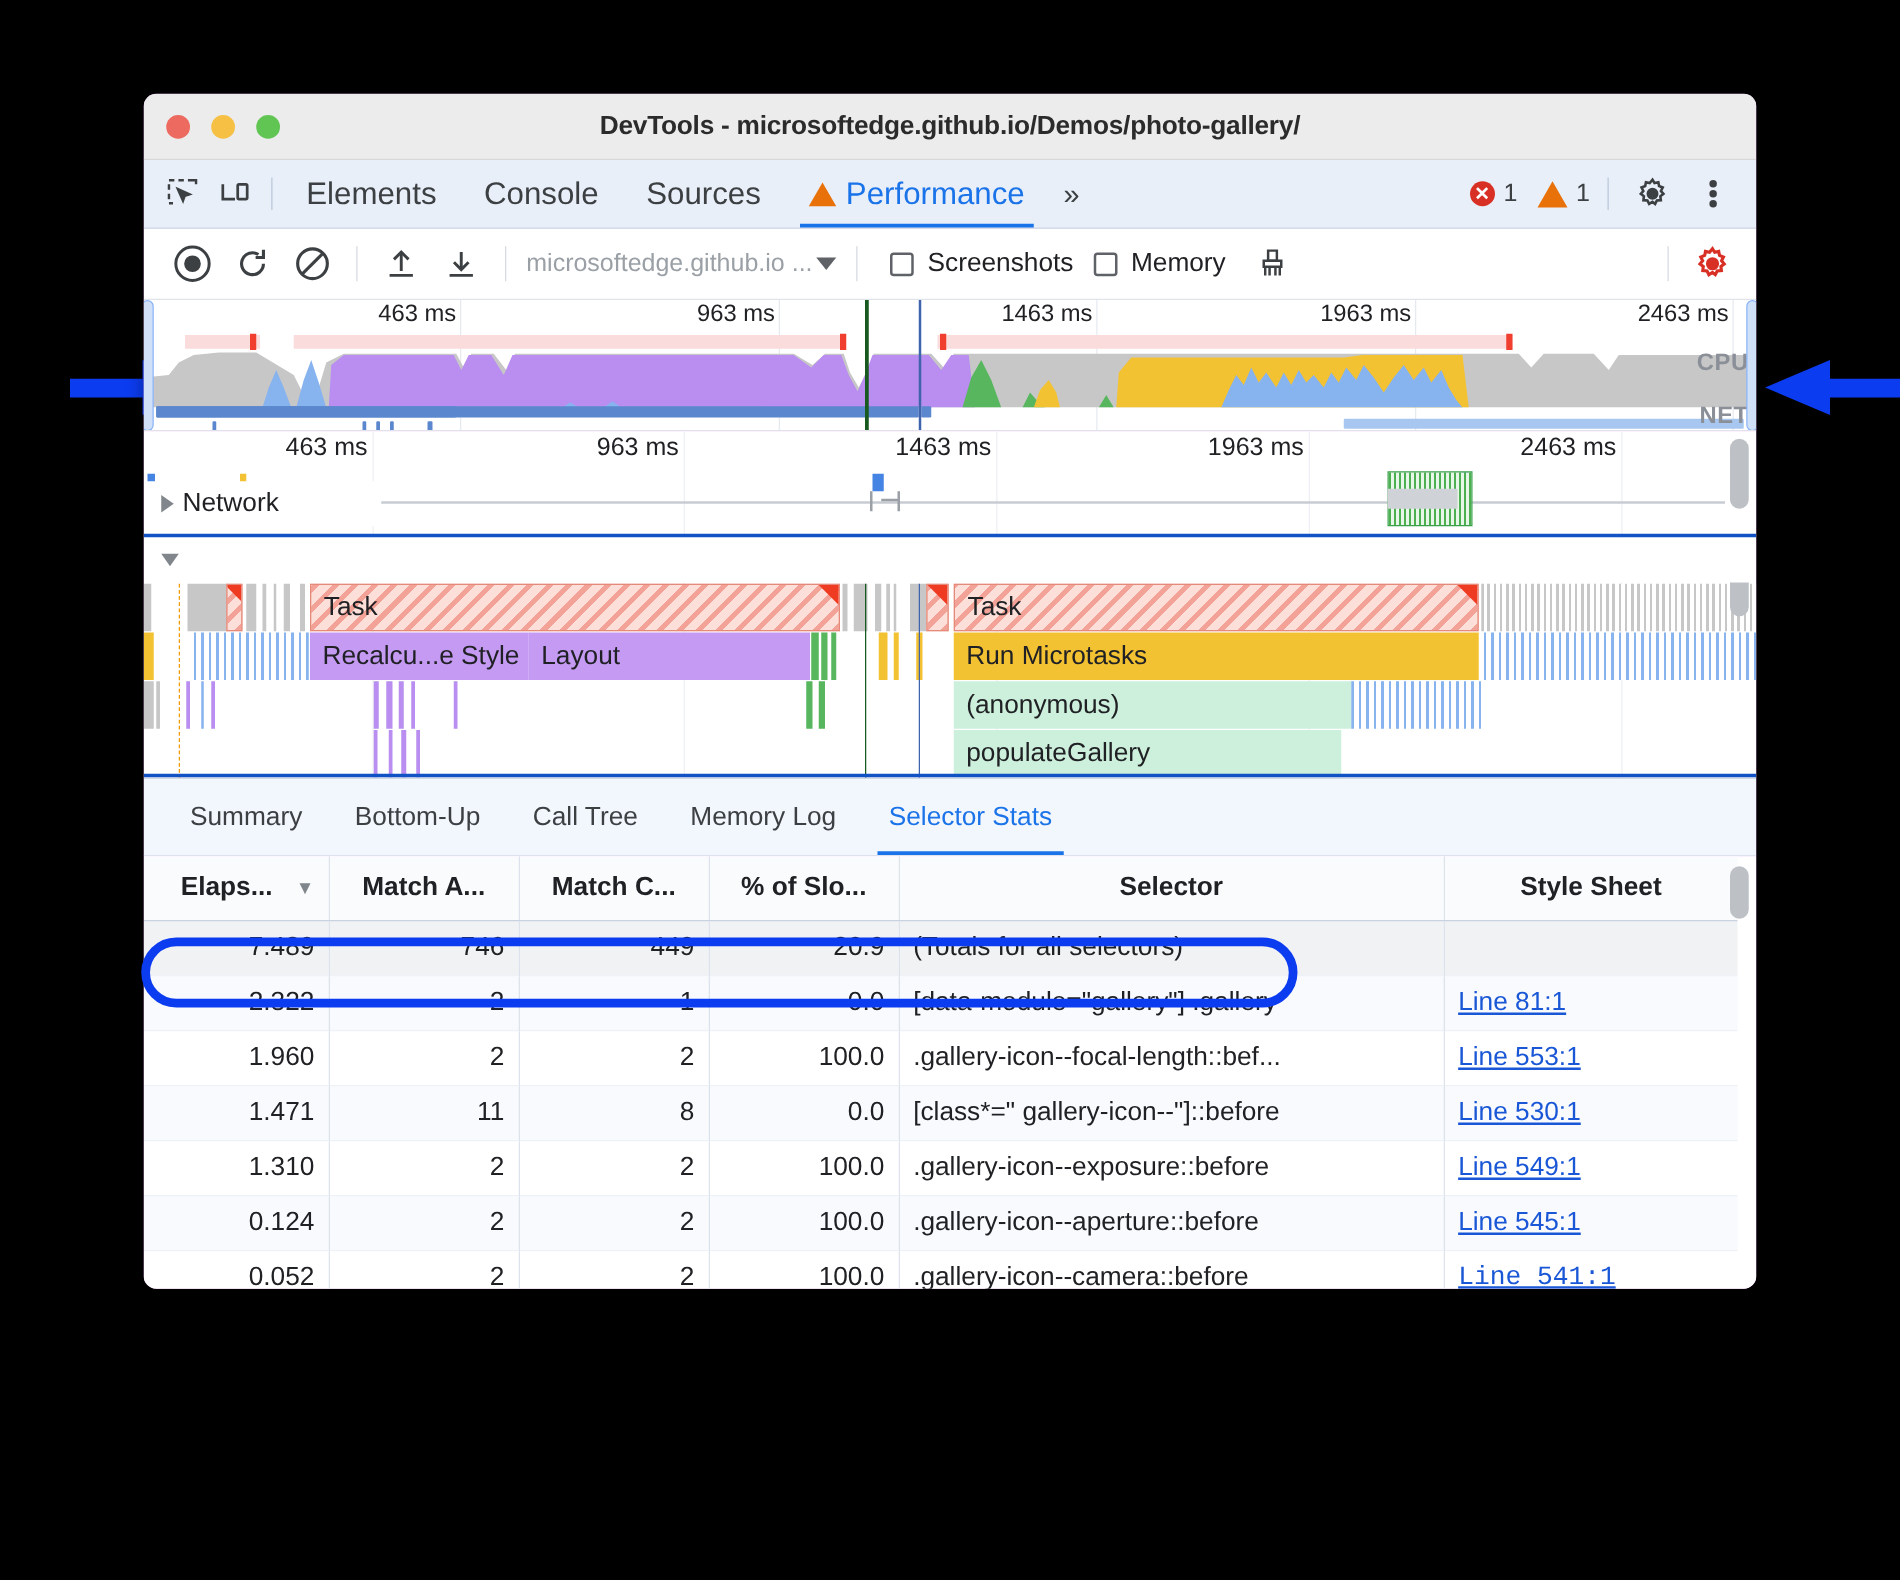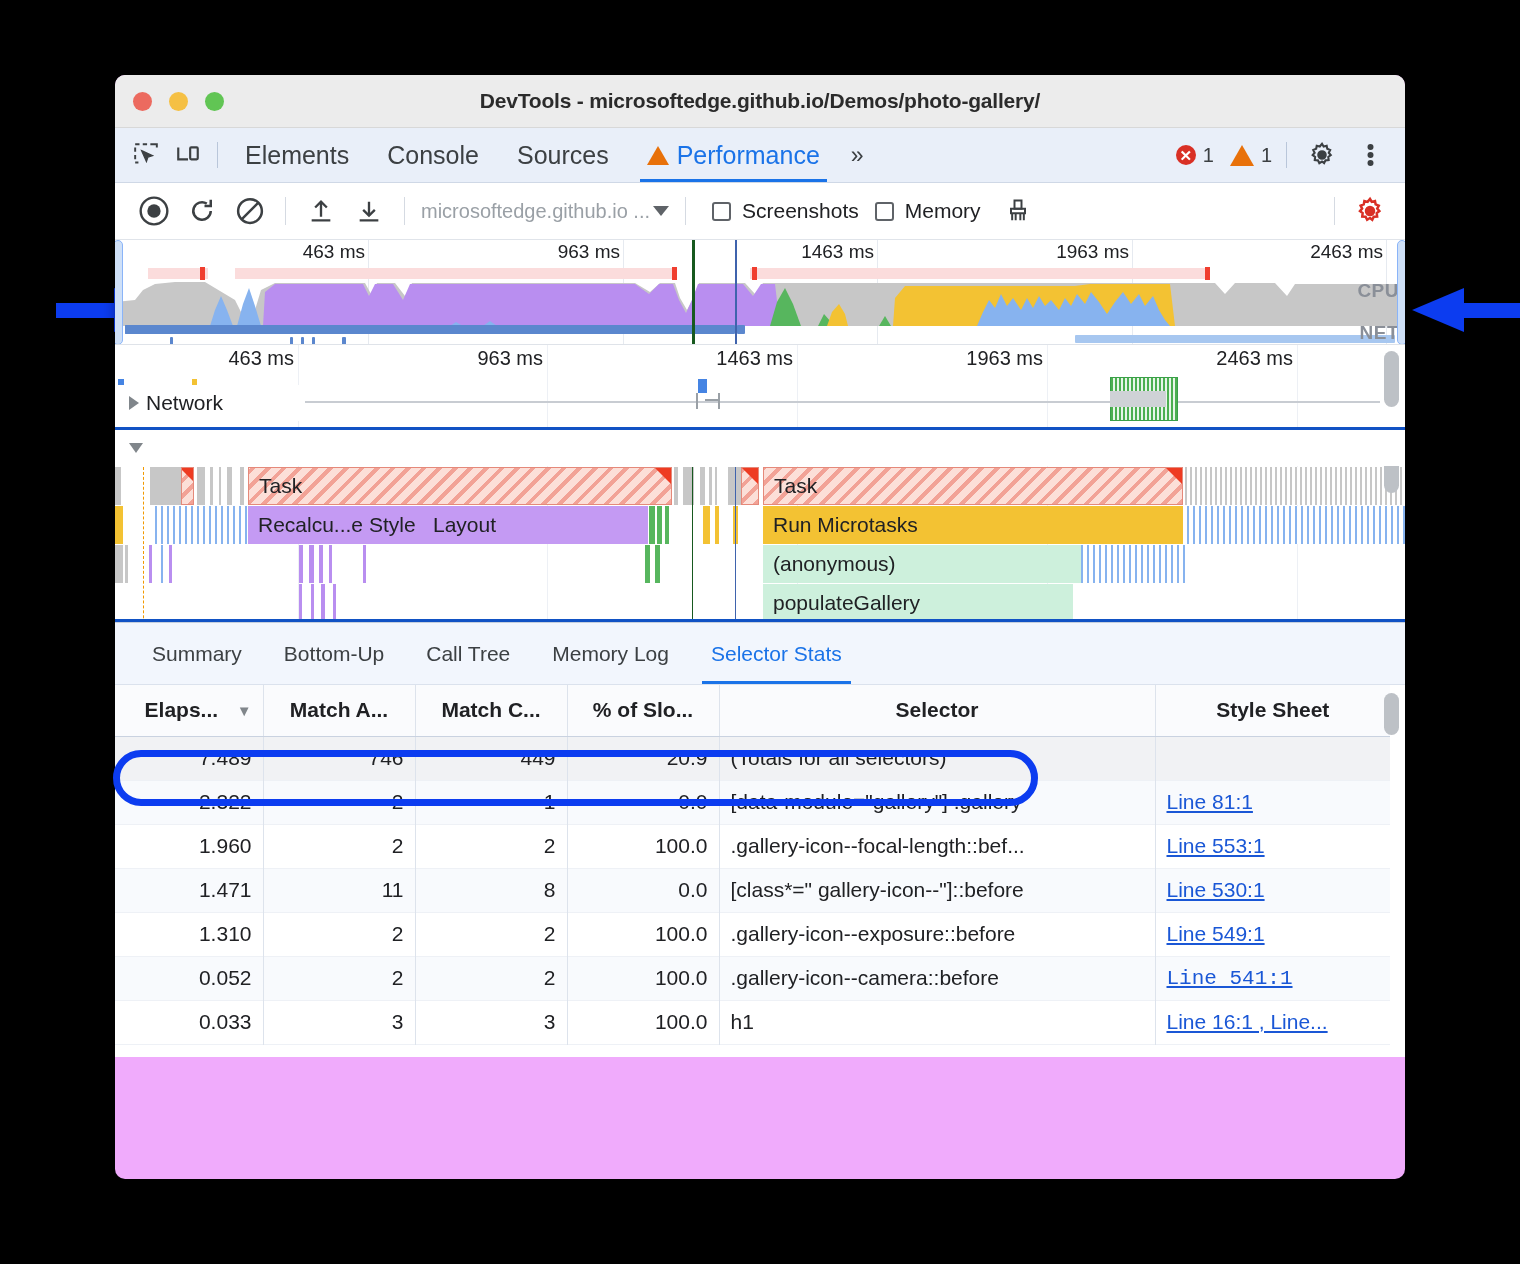--- a/index.html
+++ b/index.html
@@ -7,21 +7,21 @@
     width: 1520px; height: 1264px;
     background: #000;
     font-family: "Liberation Sans", sans-serif;
     overflow: hidden;
   }
 
   
   .window {
     position: absolute;
     left: 115px; top: 75px;
-    width: 1290px; height: 1104px;
+    width: 1290px; height: 956px;
     background: #f0abfc;
     border-radius: 10px;
     overflow: hidden;
     box-shadow: 0 2px 14px rgba(0,0,0,.35);
   }
 
   
   .titlebar {
     position: relative;
     height: 53px;
@@ -704,20 +704,30 @@
           <td class="num">1.310</td>
           <td class="num">2</td>
           <td class="num">2</td>
           <td class="num">100.0</td>
           <td>.gallery-icon--exposure::before</td>
           <td style="border-right:none;">
             <span class="sslink">Line 549:1</span>
           </td>
         </tr>
         <tr>
+          <td class="num">0.124</td>
+          <td class="num">2</td>
+          <td class="num">2</td>
+          <td class="num">100.0</td>
+          <td>.gallery-icon--aperture::before</td>
+          <td style="border-right:none;">
+            <span class="sslink">Line 545:1</span>
+          </td>
+        </tr>
+        <tr>
           <td class="num">0.052</td>
           <td class="num">2</td>
           <td class="num">2</td>
           <td class="num">100.0</td>
           <td>.gallery-icon--camera::before</td>
           <td style="border-right:none;font-family:Liberation Mono, monospace;">
             <span class="sslink">Line 541:1</span>
           </td>
         </tr>
         <tr>

